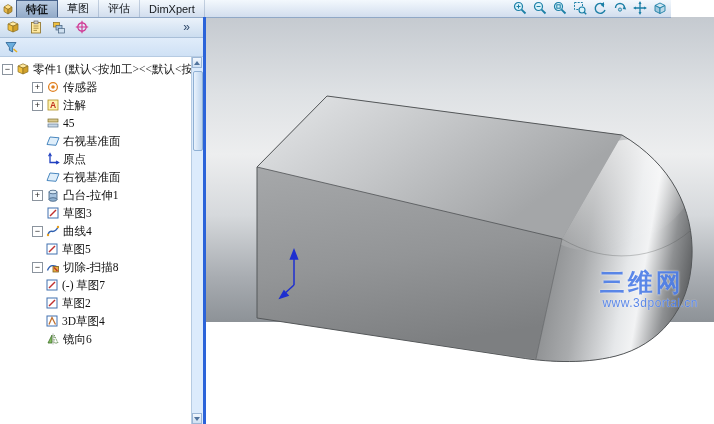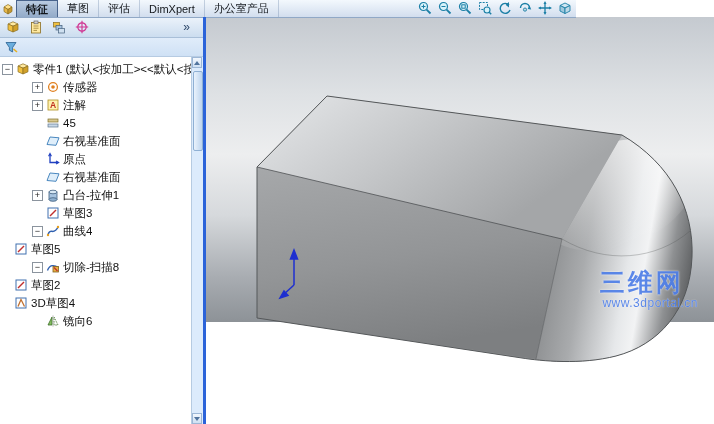--- a/index.html
+++ b/index.html
@@ -3,21 +3,21 @@
 <meta charset="utf-8">
 <style>
   html,body{margin:0;padding:0;}
   body{
     width:714px;height:424px;overflow:hidden;position:relative;
     font-family:"Liberation Sans","DejaVu Sans",sans-serif;
     background:#fff;-webkit-font-smoothing:antialiased;
   }
   
   .tabbar{
-    position:absolute;left:0;top:0;width:576px;height:17px;
+    position:absolute;left:0;top:0;width:671px;height:17px;
     background:linear-gradient(#f3f8fd,#d2deee);
     border-bottom:1px solid #90a8c6;
     display:flex;align-items:stretch;z-index:6;
   }
   .cm-left-icon{width:16px;display:flex;align-items:center;justify-content:center;}
   .tab{
     font-size:11px;color:#13171c;display:flex;align-items:center;
     padding:0 9px;border-right:1px solid rgba(110,135,170,.35);
     cursor:default;white-space:nowrap;
   }
@@ -34,30 +34,30 @@
     border-bottom:1px solid #a9bfd8;display:flex;align-items:center;gap:7px;padding:0 5px;
   }
   .mgr-icon{width:16px;height:16px;display:flex;align-items:center;justify-content:center;}
   .chevrons{margin-left:auto;font-size:12px;color:#2c4668;padding-right:8px;cursor:default;}
   .filter-row{
     height:18px;background:linear-gradient(#e0ecfa,#cfe1f5);
     border-bottom:1px solid #b6cbe2;display:flex;align-items:center;padding:0 3px;
   }
   .tree{position:absolute;left:0;top:40px;right:11px;bottom:0;overflow:hidden;padding-top:3px;}
   .row{display:flex;align-items:center;height:18px;font-size:11.5px;color:#111;white-space:nowrap;overflow:hidden;}
-  .lvl0{padding-left:2px}.lvl1{padding-left:32px}.lvl2{}
+  .lvl0{padding-left:2px}.lvl1{padding-left:32px}.lvl2{padding-left:31px}
   .exp{
     width:9px;height:9px;border:1px solid #8b949e;background:#fff;flex:none;
     font-size:9px;line-height:8px;text-align:center;color:#222;margin-right:3px;
   }
   .exp.plus::before{content:"+"}
   .exp.minus::before{content:"−"}
   .exp.none{visibility:hidden}
   .t-icon{width:14px;height:14px;margin-right:3px;flex:none;display:flex;}
-  .lbl{overflow:hidden;text-overflow:clip;}
+  .lbl{overflow:hidden;text-overflow:clip;font-family:Liberation Serif, serif;}
   
   .scrollbar{position:absolute;right:0;top:40px;bottom:0;width:11px;background:#dcebfc;border-left:1px solid #b6cbe2;}
   .sb-btn{position:absolute;left:0;width:10px;height:11px;background:linear-gradient(#f2f7fd,#cfe0f3);border:1px solid #9db7d6;box-sizing:border-box;display:flex;align-items:center;justify-content:center;}
   .sb-up{top:0}.sb-down{bottom:0}
   .tri-up{width:0;height:0;border-left:3px solid transparent;border-right:3px solid transparent;border-bottom:4px solid #51749e;}
   .tri-down{width:0;height:0;border-left:3px solid transparent;border-right:3px solid transparent;border-top:4px solid #51749e;}
   .sb-thumb{position:absolute;left:1px;top:14px;width:8px;height:78px;background:linear-gradient(90deg,#e9f2fc,#bdd4ee);border:1px solid #8fb0d4;border-radius:2px;}
   
   .divider{position:absolute;left:203px;top:17px;width:3px;height:407px;background:#2b63d9;cursor:ew-resize;z-index:6;}
   
@@ -86,23 +86,20 @@
     </div>
   <div class="tab">
       <span>草图</span>
     </div>
   <div class="tab">
       <span>评估</span>
     </div>
   <div class="tab">
       <span>DimXpert</span>
     </div>
-  <div class="tab">
-      <span>办公室产品</span>
-    </div>
 
   <div class="view-tools">
     <span class="vt">
       <svg width="14" height="14" viewBox="0 0 14 14">
         <circle cx="5.5" cy="5.5" r="4" fill="#d8f2fa" stroke="#1b7fa6" stroke-width="1.2"></circle>
         <path d="M8.6,8.6 L12.5,12.5" stroke="#1b7fa6" stroke-width="1.8"></path>
         <path d="M3.5,5.5 H7.5 M5.5,3.5 V7.5" stroke="#1b7fa6" stroke-width="1"></path>
       </svg>
     </span>
     <span class="vt">
@@ -330,20 +327,30 @@
       <span class="t-icon">
         <svg width="14" height="14" viewBox="0 0 14 14">
           <path d="M1.5,10.5 C3.5,4.5 8,4.5 12.5,7.5" fill="none" stroke="#3060b0" stroke-width="1.3"></path>
           <rect x="7" y="6.5" width="5.5" height="5.5" fill="#e8b040" stroke="#806020" stroke-width="0.8"></rect>
           <path d="M8,7.5 L11.5,11" stroke="#c03030" stroke-width="1.2"></path>
         </svg>
       </span>
       <span class="lbl">切除-扫描8</span>
     </div>
 
+    <div class="row lvl2">
+      <span class="exp none"></span>
+      <span class="t-icon">
+        <svg width="14" height="14" viewBox="0 0 14 14">
+          <rect x="2" y="2" width="10" height="10" fill="none" stroke="#4070b0" stroke-width="1"></rect>
+          <path d="M4,10 L10,4" stroke="#c03030" stroke-width="1.5"></path>
+        </svg>
+      </span>
+      <span class="lbl">(-) 草图7</span>
+    </div>
 
     <div class="row lvl2">
       <span class="exp none"></span>
       <span class="t-icon">
         <svg width="14" height="14" viewBox="0 0 14 14">
           <rect x="2" y="2" width="10" height="10" fill="none" stroke="#4070b0" stroke-width="1"></rect>
           <path d="M4,10 L10,4" stroke="#c03030" stroke-width="1.5"></path>
         </svg>
       </span>
       <span class="lbl">草图2</span>

